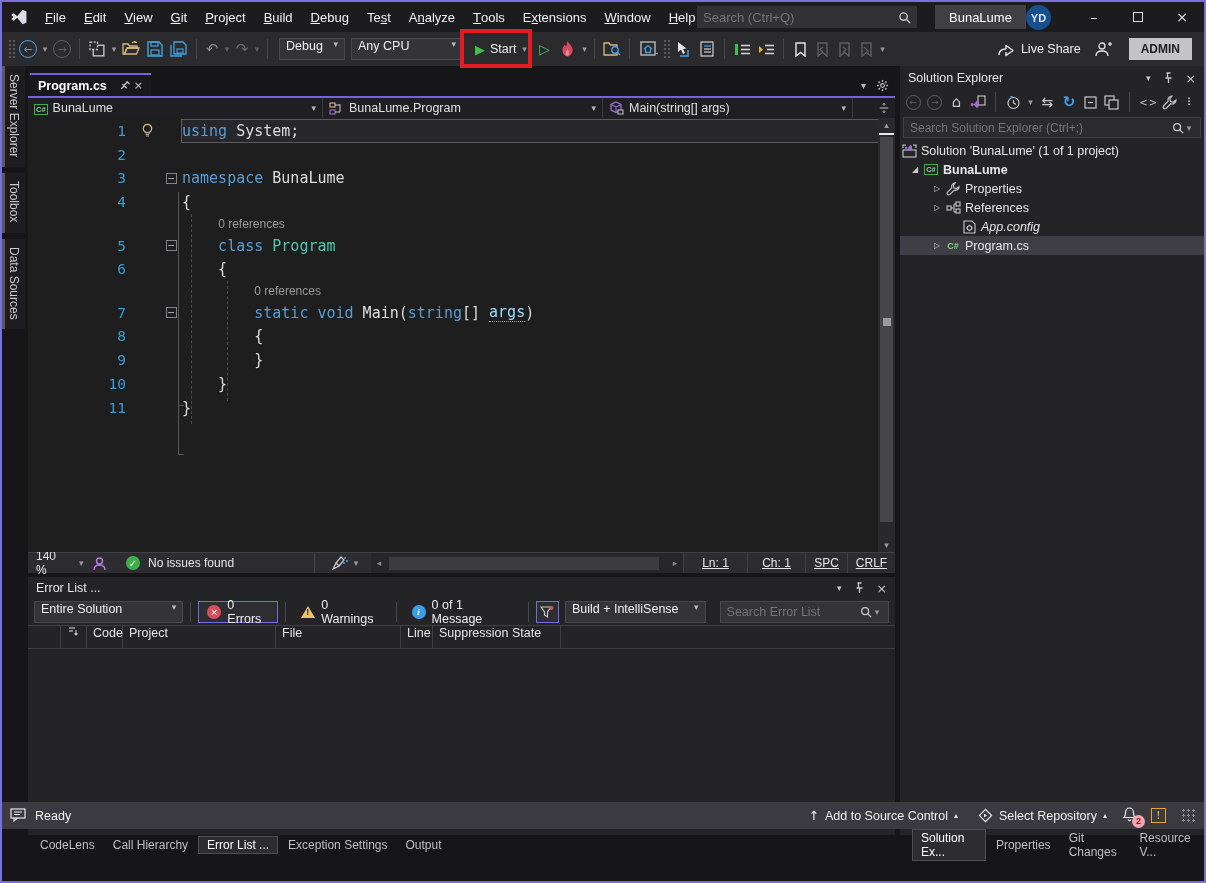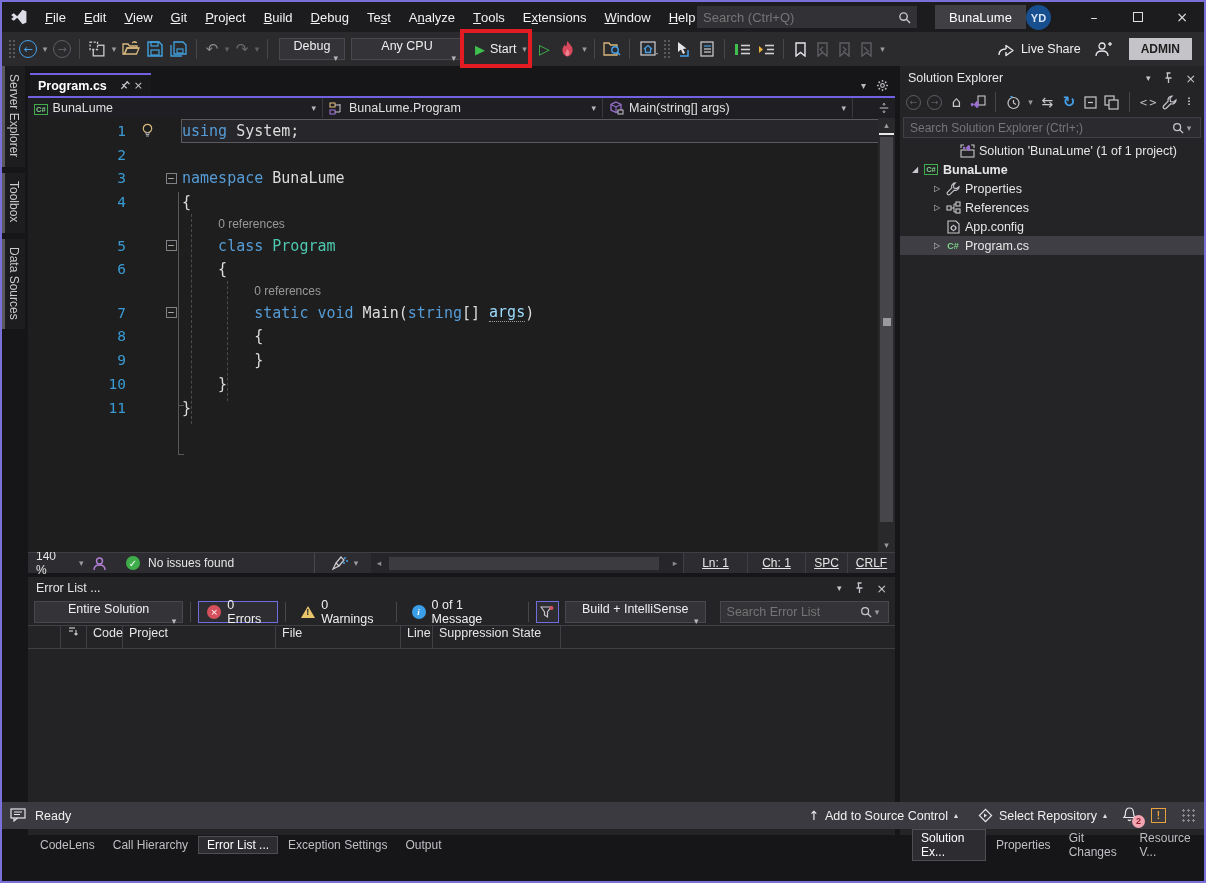--- a/index.html
+++ b/index.html
@@ -40,21 +40,21 @@
     background:#2b2b2e; display:flex; align-items:center; padding-left:6px; }
   .tb-i { display:flex; align-items:center; justify-content:center; height:26px; }
   .tb-caret { width:10px; color:#9a9a9f; font-size:9px; display:flex;
     align-items:center; justify-content:center; }
   .tb-caret.dis { color:#5e5e63; }
   .sep { width:1px; height:20px; background:#46464b; margin:0 5px; flex:none; }
   .grip { width:8px; height:20px; flex:none;
     background-image:radial-gradient(circle, #5a5a5e 1px, transparent 1.2px);
     background-size:4px 4px; }
   .combo { height:22px; background:#333338; border:1px solid #48484e;
-    display:flex; align-items:center; padding:0 6px; color:#f0f0f0; font-size:12.5px;flex-direction:column; }
+    display:flex; padding:0 6px; color:#f0f0f0; font-size:12.5px; }
   .combo .cbo-caret { margin-left:auto; color:#b8b8bd; font-size:9px; padding-left:6px; }
   #combo-config { width:66px; margin-left:6px; }
   #combo-platform { width:112px; margin-left:6px; margin-right:8px; }
   #start-btn { display:flex; align-items:center; height:26px; padding:0 4px; }
   #start-btn .play { color:#3ebf4e; font-size:13px; margin-right:5px; }
   #start-btn .lbl { color:#f0f0f0; font-size:12.5px; }
   #start-btn .tb-caret { margin-left:3px; }
   .circle-nav { width:18px; height:18px; border-radius:50%; display:flex;
     align-items:center; justify-content:center; font-size:11px; }
   .circle-nav.en { border:1.5px solid #46a0e8; color:#46a0e8; }
@@ -793,21 +793,21 @@
       <input readonly="" placeholder="Search Solution Explorer (Ctrl+;)" style="">
       <span>
         <svg width="12" height="12" viewBox="0 0 14 14">
             <circle cx="6" cy="6" r="4" fill="none" stroke="#c8c8cc" stroke-width="1.5"></circle>
             <line x1="9" y1="9" x2="13" y2="13" stroke="#c8c8cc" stroke-width="1.5"></line>
           </svg>
       </span>
       <span class="tb-caret glyph">▾</span>
     </div>
     <div id="se-tree">
-        <div class="tree-row" style="padding-left: 20px; margin-left: 38px;">
+        <div class="tree-row" style="">
           <span class="t-icon">
             <svg width="15" height="14" viewBox="0 0 15 14">
               <path d="M1 4 V1 h3 M11 1 h3 v3" fill="none" stroke="#c8c8cc" stroke-width="1.1"></path>
               <rect x="1" y="6" width="13" height="7" fill="none" stroke="#c8c8cc" stroke-width="1.1"></rect>
               <path d="M3 3.2 L4.2 2.4 L5.8 3.9 L8.2 1 L10 1.8 L10 6.2 L8.2 7 L5.8 4.1 L4.2 5.6 L3 4.8 Z" fill="#9b6fd0"></path>
             </svg>
           </span>
           <span class="t-label">Solution 'BunaLume' (1 of 1 project)</span>
         </div>
         <div class="tree-row bold" style="padding-left: 8px;">
@@ -831,21 +831,21 @@
           <span class="t-icon">
             <svg width="15" height="13" viewBox="0 0 15 13">
               <rect x="1" y="5" width="4" height="4" fill="none" stroke="#c8c8cc" stroke-width="1.1"></rect>
               <rect x="10" y="1" width="4" height="4" fill="none" stroke="#c8c8cc" stroke-width="1.1"></rect>
               <rect x="10" y="8" width="4" height="4" fill="none" stroke="#c8c8cc" stroke-width="1.1"></rect>
               <path d="M5 7 h3 V3 h2 M8 7 v4 h2" fill="none" stroke="#c8c8cc" stroke-width="1"></path>
             </svg>
           </span>
           <span class="t-label">References</span>
         </div>
-        <div class="tree-row" style="padding-left: 30px;">
+        <div class="tree-row" style="padding-left: 46px; font-style: italic;">
           <span class="exp glyph"></span>
           <span class="t-icon">
             <svg width="13" height="14" viewBox="0 0 13 14">
               <path d="M1 1 h8 l3 3 v9 H1 Z" fill="none" stroke="#c8c8cc" stroke-width="1.1"></path>
               <circle cx="6.5" cy="8" r="2.2" fill="none" stroke="#c8c8cc" stroke-width="1.1"></circle>
               <path d="M6.5 4.8 v1 M6.5 10.2 v1 M3.3 8 h1 M8.7 8 h1" stroke="#c8c8cc" stroke-width="1.1"></path>
             </svg>
           </span>
           <span class="t-label">App.config</span>
         </div>

